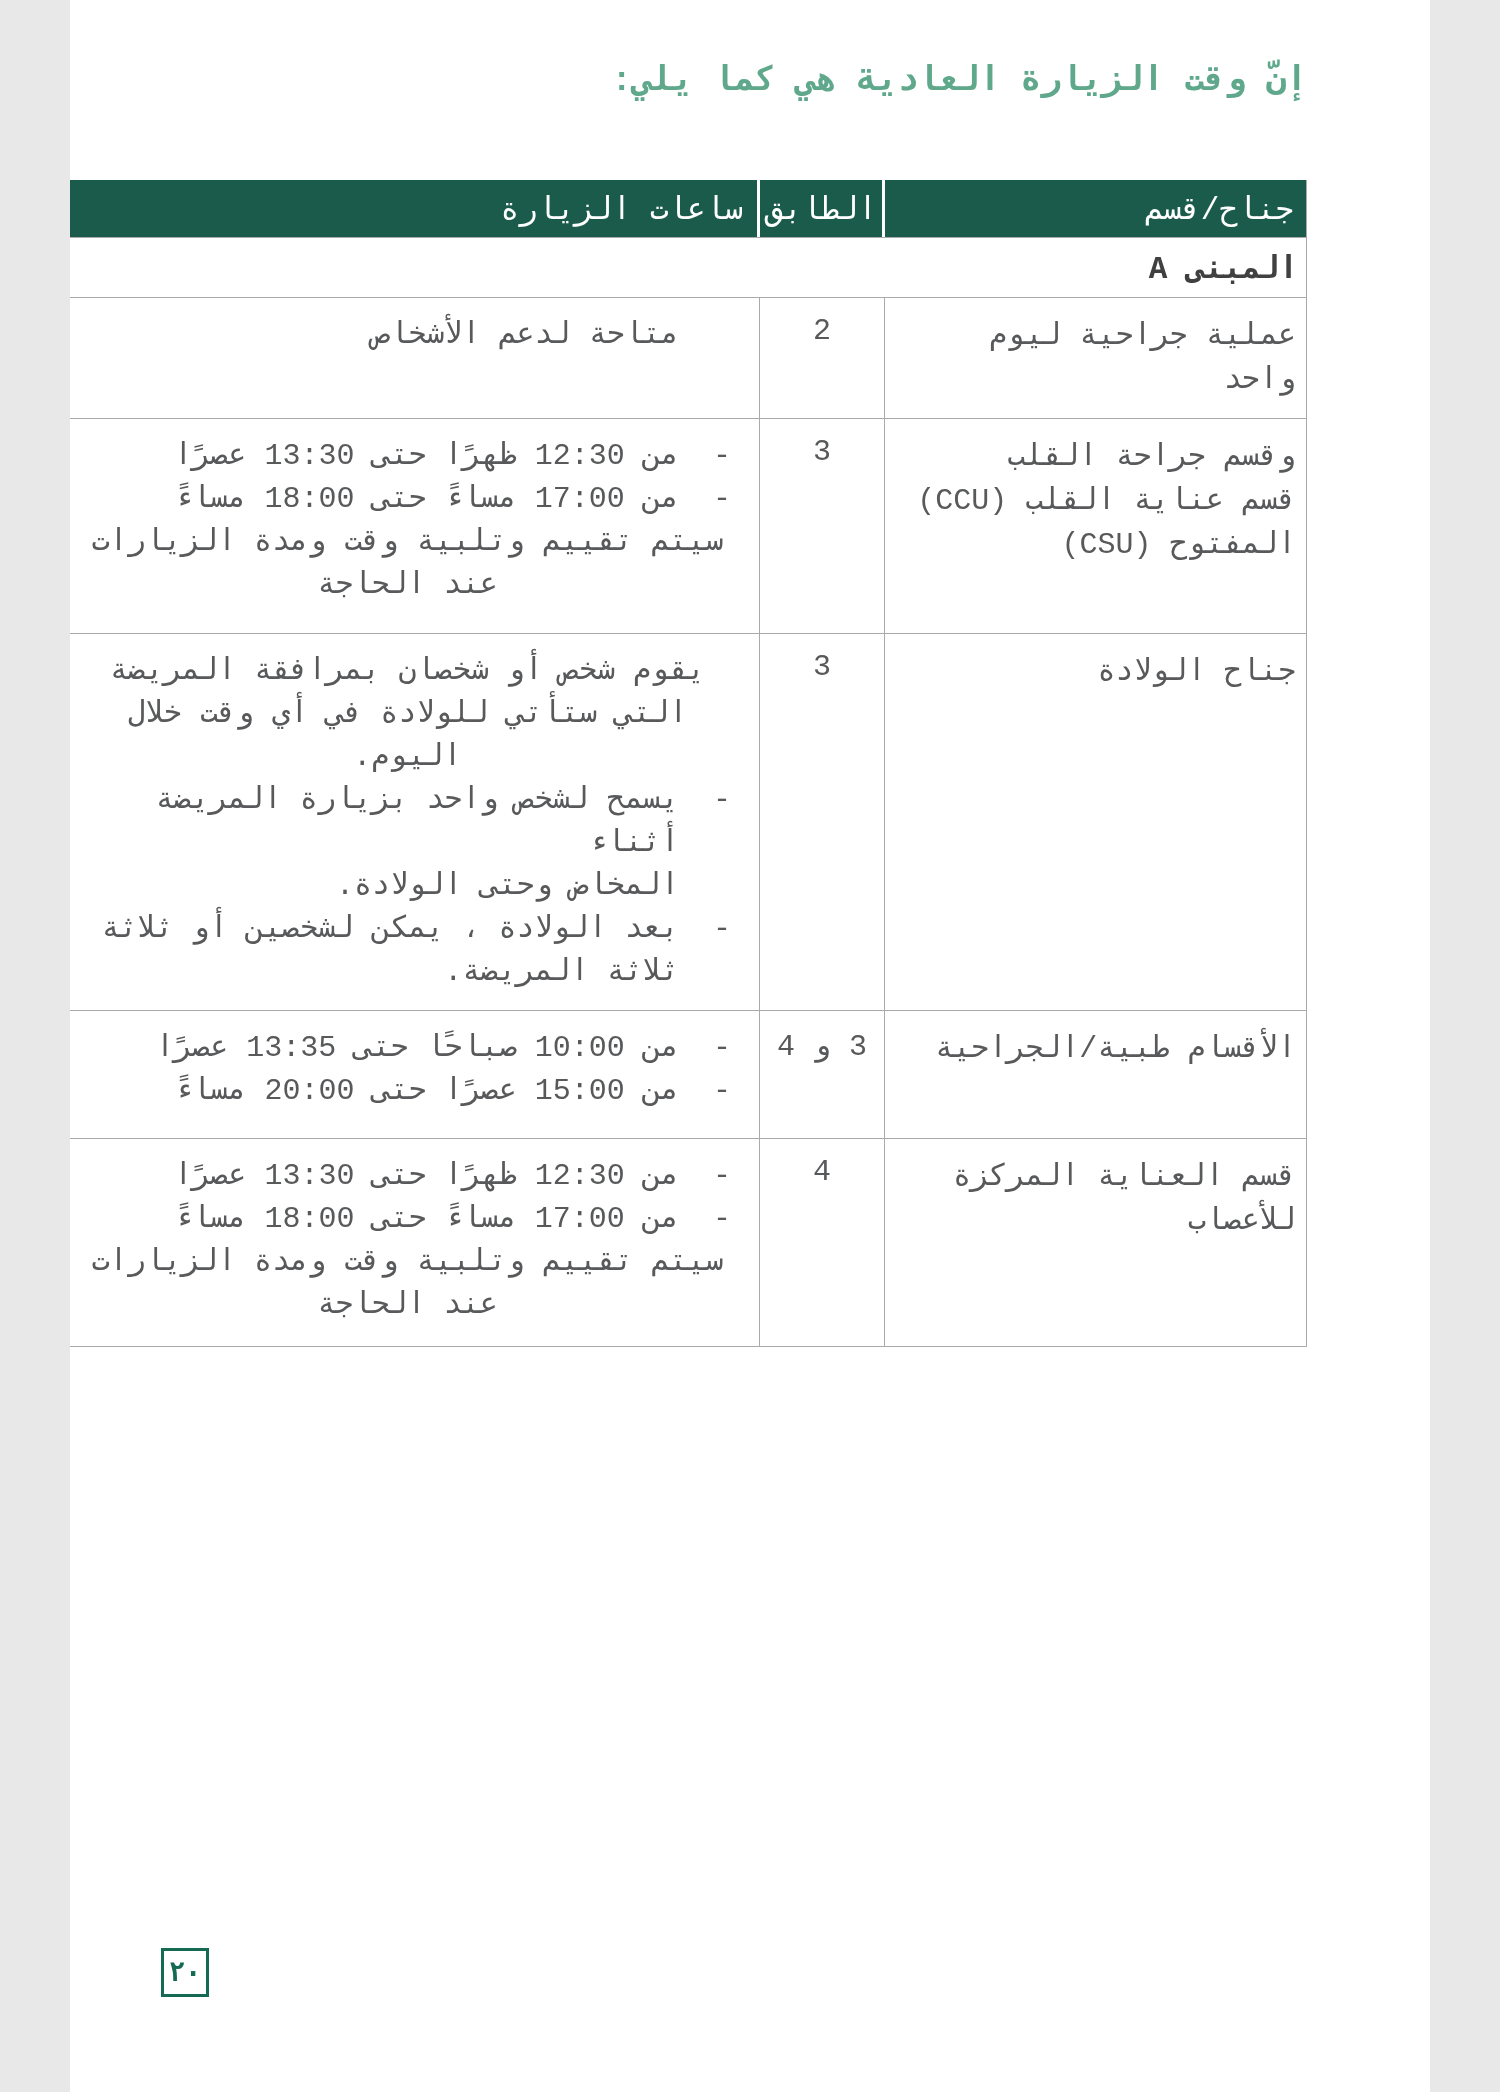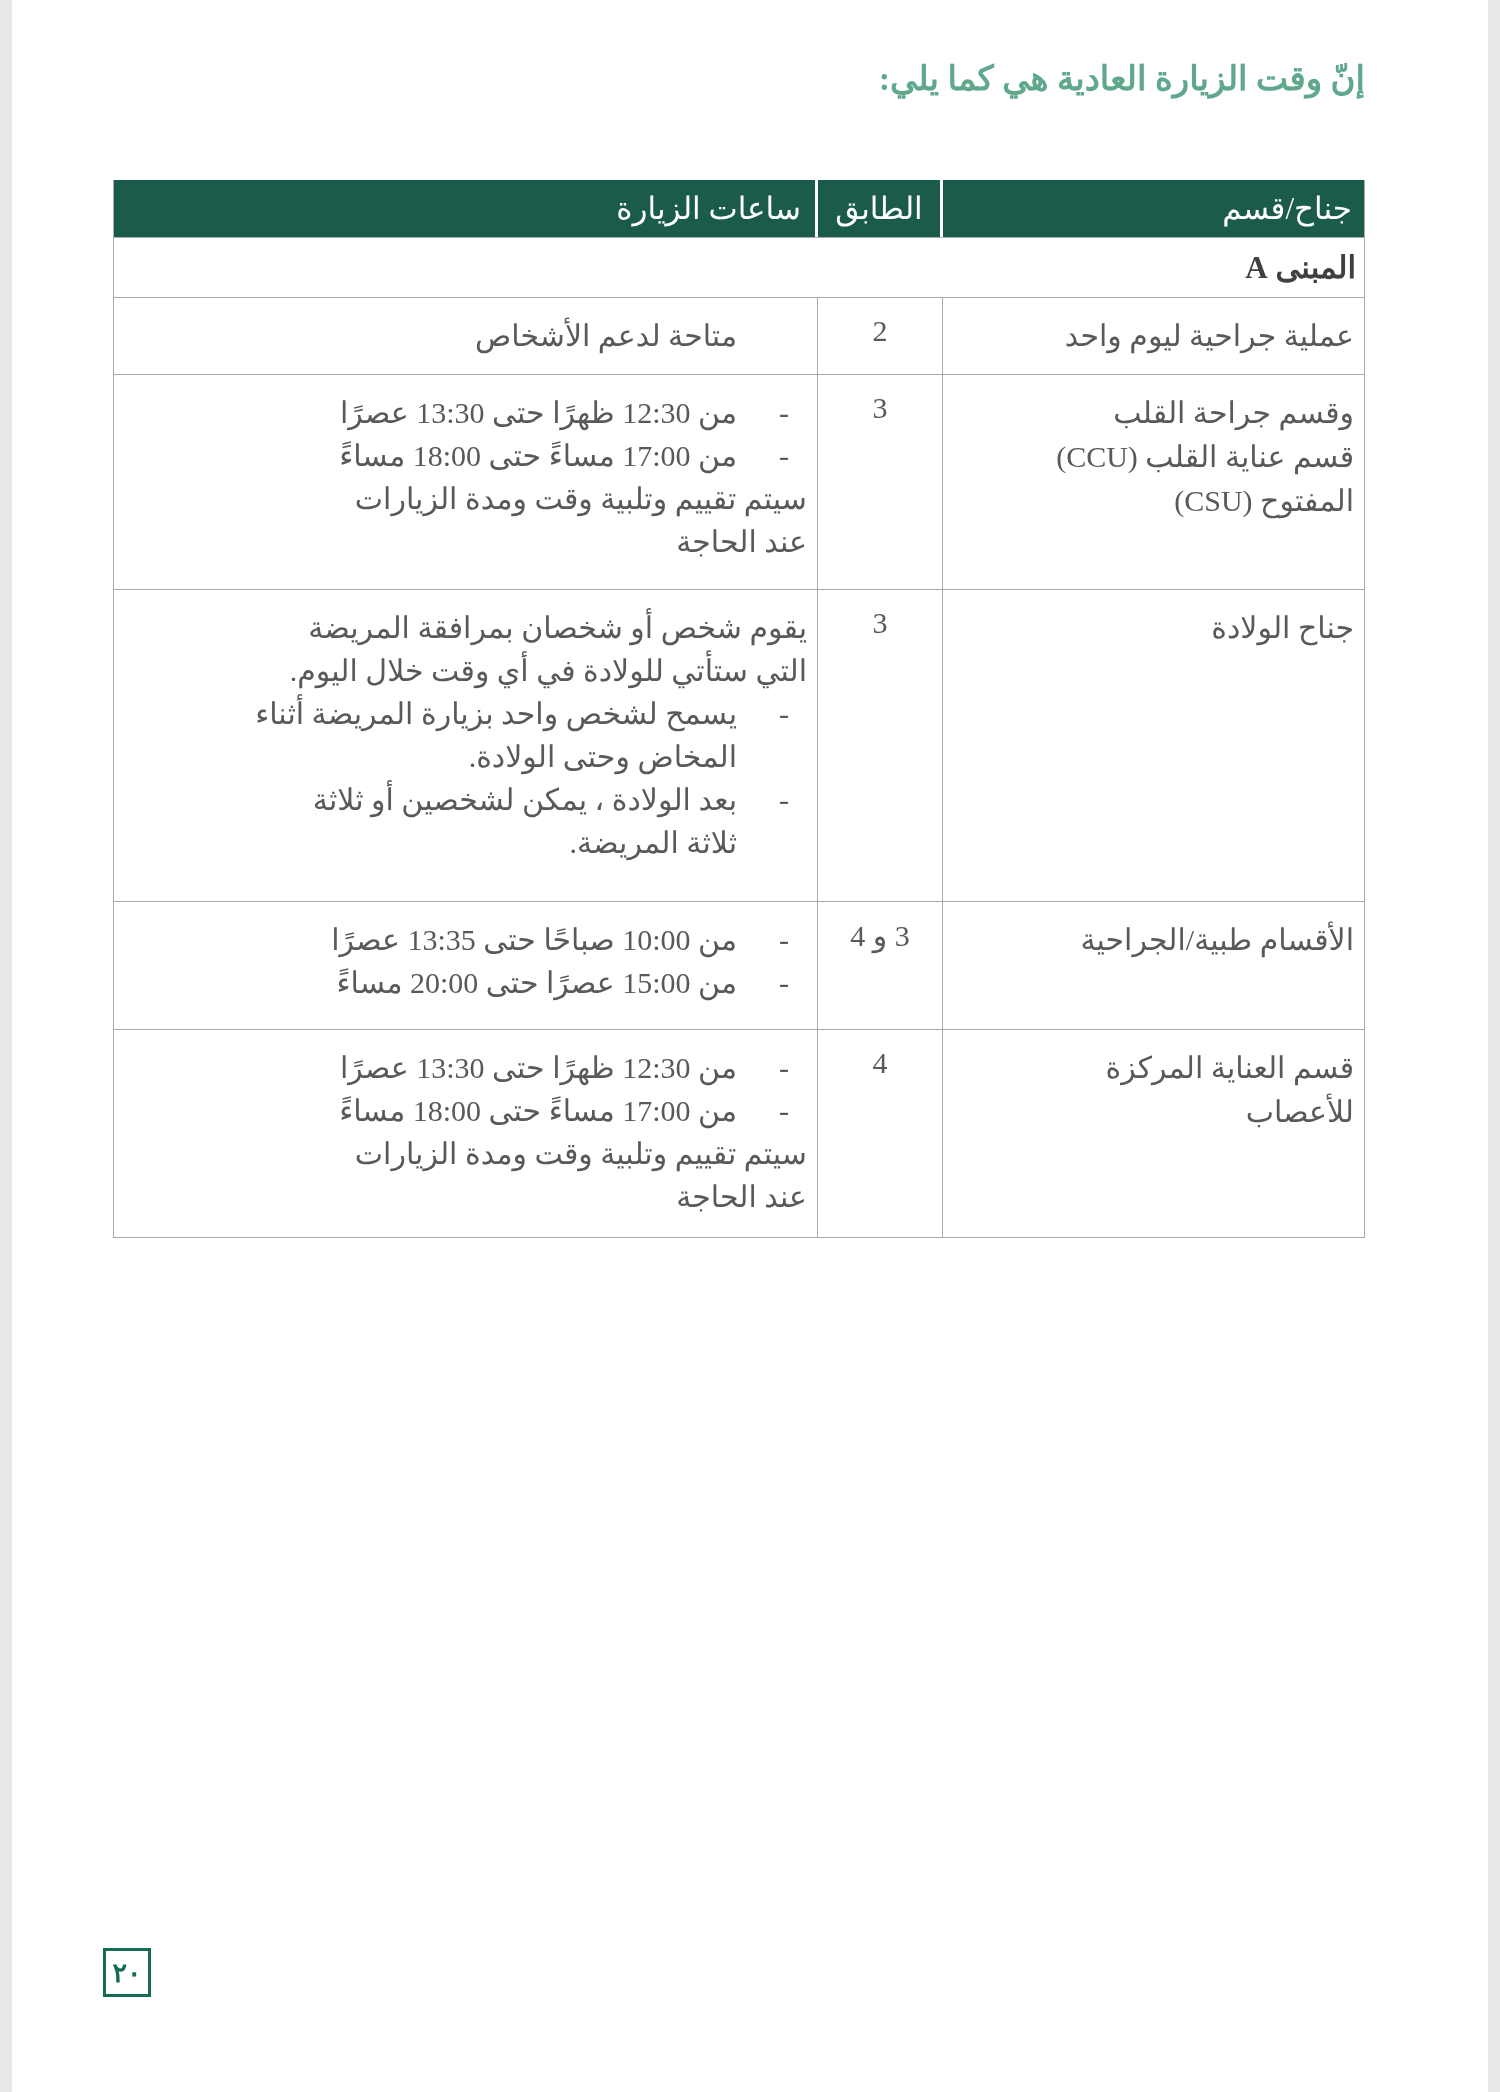--- a/index.html
+++ b/index.html
@@ -1,22 +1,22 @@
 <!DOCTYPE html>
 <html lang="ar" dir="rtl"><head>
 <meta charset="utf-8">
 <style>
   * { margin:0; padding:0; box-sizing:border-box; }
   html,body { background:#e8e8e8; }
   .page {
     position:relative;
-    width:1476px; height:2092px;
+    width:1360px; height:2092px;
     margin:0 auto;
     background:#ffffff;
-    font-family:Liberation Serif, serif;
+    font-family:Liberation Mono, monospace;
     direction:rtl;
     color:#58595b;
     overflow:hidden;
   }
   .title {
     position:absolute;
     top:58px; right:123px;
     font-size:34px;
     font-weight:bold;
     color:#5fa88c;
@@ -72,21 +72,21 @@
     text-align:center;
     font-size:30px;
     border-right:1px solid #a8aaad;
   }
   .cell.hours {
     border-right:1px solid #a8aaad;
     padding-right:10px; padding-left:10px;
     font-size:30px;
     line-height:43px;
   }
-  .line.plain { text-align:right; }
+  .line.plain { text-align:center; }
   .line.cont  { text-align:right; padding-right:70px; }
   .line.bullet { display:flex; }
   .dash {
     flex:0 0 70px;
     padding-right:18px;
   }
   .btext { flex:1; text-align:right; }
   .r1 { min-height:73px; }
   .r2 { min-height:215px; }
   .r3 { min-height:312px; }

